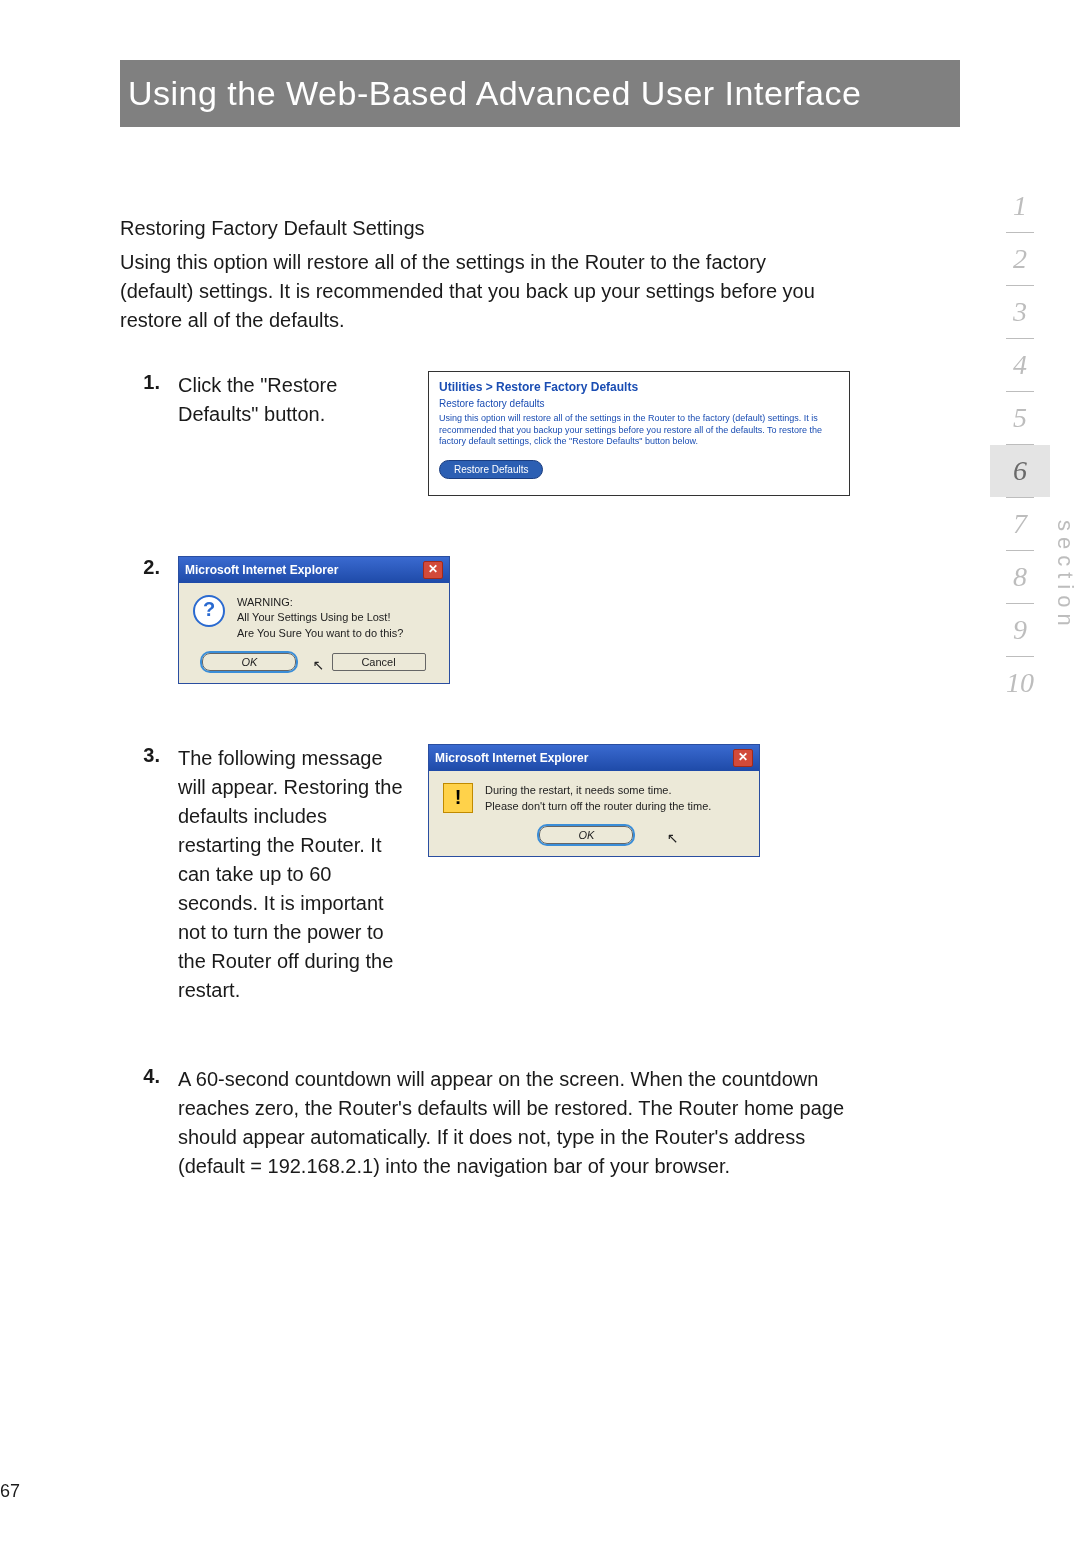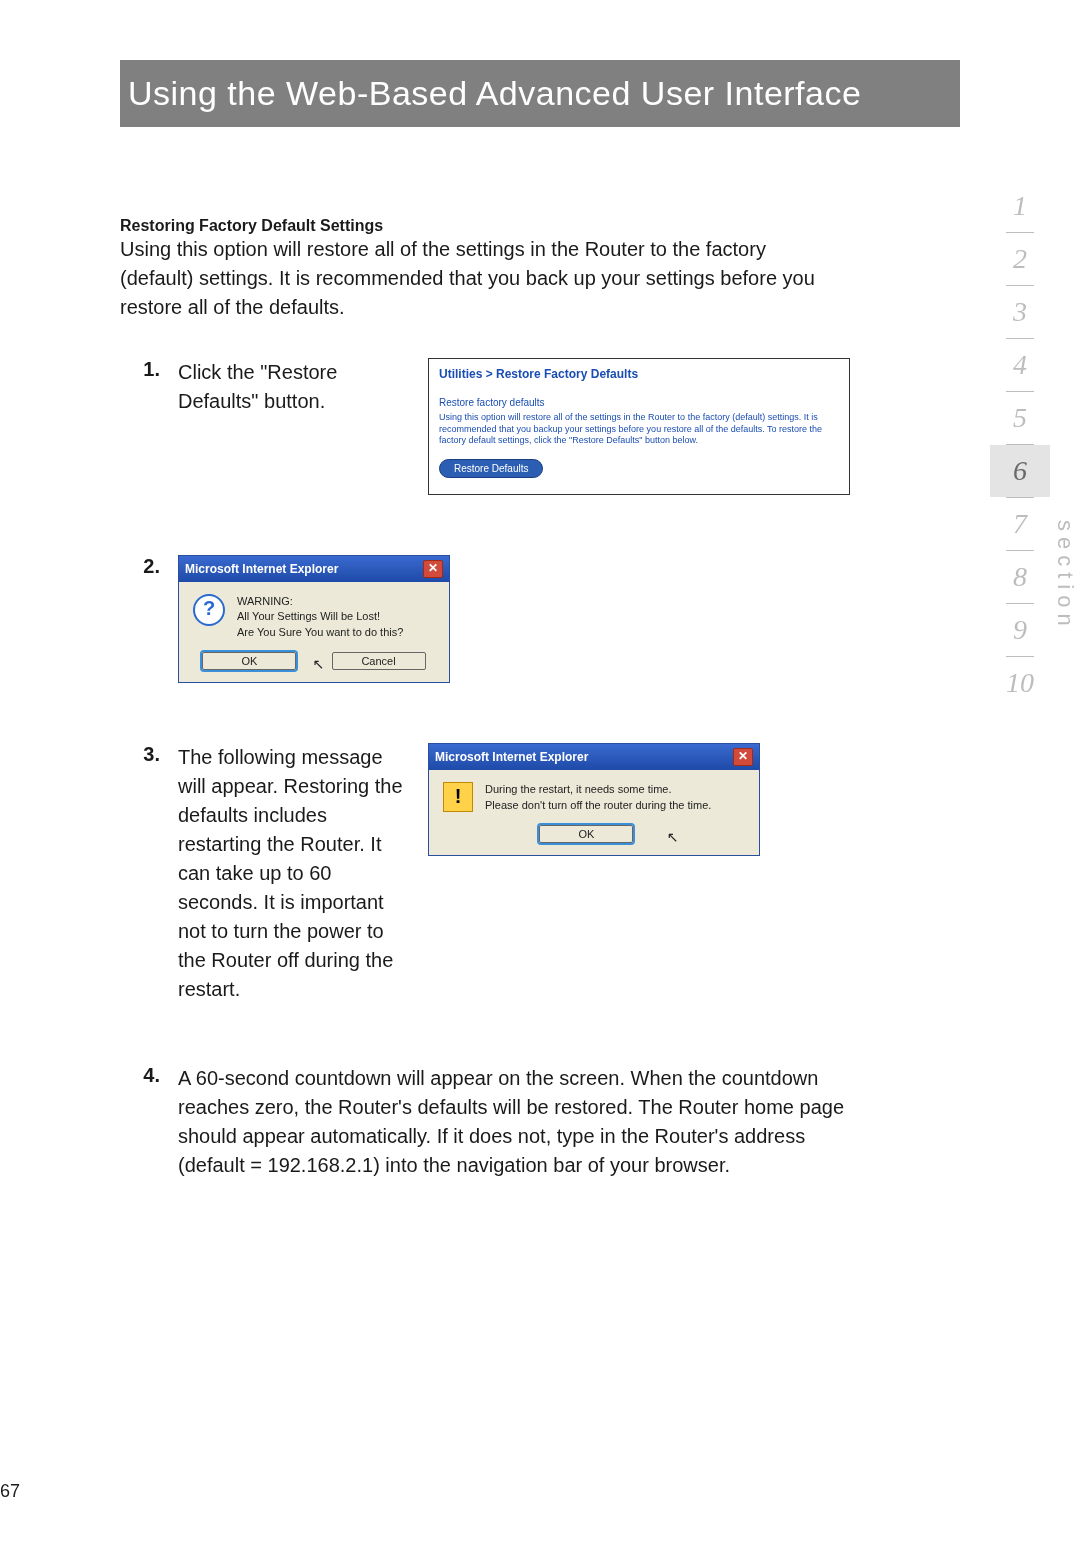--- a/index.html
+++ b/index.html
@@ -1,44 +1,44 @@
 <!DOCTYPE html>
 <html><head>
 <meta charset="utf-8">
 <style>
 html,body{margin:0;padding:0;background:#fff;font-family:Arial,Helvetica,sans-serif;color:#222;}
 .page{width:1080px;height:1542px;position:relative;box-sizing:border-box;padding:60px 120px 0 120px;}
 .banner{background:#808080;color:#fff;font-size:34px;font-weight:300;padding:14px 8px 14px 8px;letter-spacing:.5px;margin-bottom:90px;}
-.section-title{color:#1a1a1a;font-weight:bold;font-size:16px;margin-bottom:0;}
+.section-title{color:#1a1a1a;font-weight:normal;font-size:20px;margin-bottom:8px;}
 .intro{font-size:20px;line-height:1.45;color:#1a1a1a;margin-bottom:36px;max-width:720px;}
 .steps{margin:0;padding:0;list-style:none;}
 .step{display:flex;align-items:flex-start;margin-bottom:60px;}
 .step-num{width:40px;font-weight:bold;font-size:20px;color:#1a1a1a;text-align:right;padding-right:18px;flex:0 0 40px;}
 .step-text{font-size:20px;line-height:1.45;color:#1a1a1a;width:230px;flex:0 0 230px;padding-right:20px;}
 .step-text.wide{width:680px;flex:0 0 680px;}
 .step-img{flex:1;}
 
 
 .panel1{border:1px solid #333;background:#fff;width:400px;padding:8px 10px 16px 10px;font-size:11px;}
-.panel1 .crumb{color:#1a4db3;font-weight:bold;font-size:12px;margin-bottom:16px;}
+.panel1 .crumb{color:#1a4db3;font-weight:bold;font-size:12px;margin-bottom:4px;}
 .panel1 .sub{color:#1a4db3;font-size:10px;margin-bottom:4px;}
 .panel1 .desc{color:#1a4db3;font-size:9px;line-height:1.3;margin-bottom:12px;}
 .panel1 .btnwrap{text-align:left;}
 .pillbtn{display:inline-block;background:#2c5fb3;color:#fff;font-size:10px;padding:3px 14px;border-radius:10px;border:1px solid #1a3d80;}
 
 .dialog{border:1px solid #2a4ea0;background:#ece9d8;font-size:12px;}
 .dlg-title{background:linear-gradient(#3a6ad0,#1e4aa8);color:#fff;font-weight:bold;padding:4px 6px;font-size:12px;display:flex;justify-content:space-between;align-items:center;}
 .closebox{width:18px;height:16px;background:#d24a3a;border:1px solid #a02a1a;color:#fff;font-size:12px;line-height:14px;text-align:center;font-weight:bold;border-radius:2px;}
 .dlg-body{padding:12px 14px;display:flex;align-items:flex-start;gap:12px;}
 .qicon{width:28px;height:28px;border-radius:50%;background:#fff;border:2px solid #2a6ad0;color:#2a6ad0;font-size:20px;font-weight:bold;text-align:center;line-height:24px;flex:0 0 28px;}
 .wicon{width:28px;height:28px;background:#ffd24a;border:1px solid #c08a00;color:#000;font-size:20px;font-weight:bold;text-align:center;line-height:26px;flex:0 0 28px;}
 .dlg-msg{font-size:11px;line-height:1.4;}
 .dlg-btns{text-align:center;padding:0 0 12px 0;}
 .winbtn{display:inline-block;min-width:68px;background:#ece9d8;border:1px solid #666;border-radius:2px;font-size:11px;padding:2px 12px;margin:0 10px;position:relative;}
-.winbtn.ring{outline:2px solid #3b8ed8;outline-offset:0;border-radius:2px;}
+.winbtn.ring{outline:2px solid #3b8ed8;outline-offset:0;border-radius:8px;font-style:italic;}
 .cursor{display:inline-block;font-size:14px;position:relative;top:4px;left:6px;}
 
 .sectionnav{position:absolute;right:30px;top:180px;width:60px;text-align:center;}
 .sectionnav .num{color:#bdbdbd;font-size:28px;font-family:Georgia,serif;font-style:italic;padding:10px 0;}
 .sectionnav .num.active{color:#6a6a6a;background:#e4e4e4;}
 .sectionnav .sep{height:1px;background:#bdbdbd;margin:0 16px;}
 .sectionlabel{position:absolute;right:2px;top:520px;color:#bdbdbd;font-size:22px;letter-spacing:6px;writing-mode:vertical-rl;text-orientation:mixed;}
 .pagenum{position:absolute;bottom:40px;left:0;right:0;text-align:left;font-size:18px;color:#1a1a1a;}
 </style>
 </head>
@@ -74,21 +74,21 @@
       <div class="step-img">
         <div class="dialog" style="width:270px;">
           <div class="dlg-title">
             <span>Microsoft Internet Explorer</span>
             <span class="closebox">✕</span>
           </div>
           <div class="dlg-body">
             <div class="qicon">?</div>
             <div class="dlg-msg">
               <span>WARNING:</span><br>
-              <span>All Your Settings Will be Lost!</span><br>
+              <span>All Your Settings Using be Lost!</span><br>
               <span>Are You Sure You want to do this?</span>
             </div>
           </div>
           <div class="dlg-btns">
             <span class="winbtn ring">OK</span><span class="cursor">↖</span>
             <span class="winbtn">Cancel</span>
           </div>
         </div>
       </div>
     </li>

